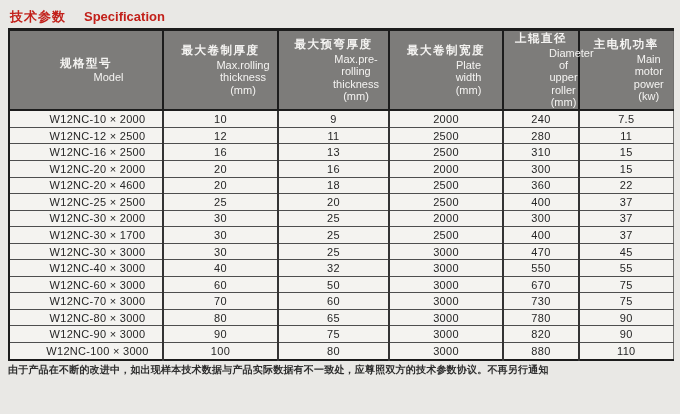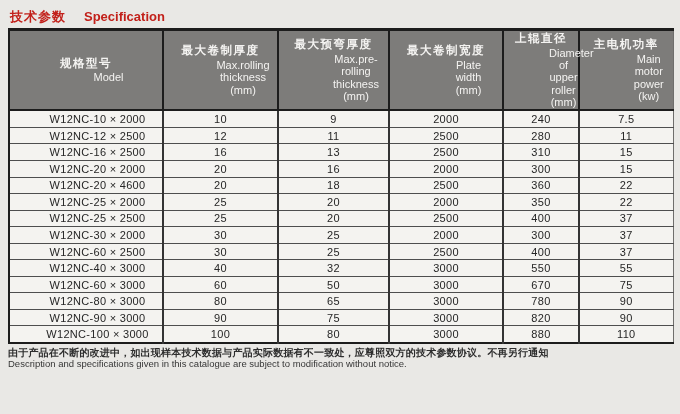--- a/index.html
+++ b/index.html
@@ -194,68 +194,76 @@
   </tr>
         <tr>
     <td>W12NC-20 × 4600</td>
     <td>20</td>
     <td>18</td>
     <td>2500</td>
     <td>360</td>
     <td>22</td>
   </tr>
         <tr>
-    <td>W12NC-25 × 2000</td>
-    <td>25</td>
-    <td>20</td>
-    <td>2000</td>
-    <td>350</td>
-    <td>22</td>
-  </tr>
-        <tr>
     <td>W12NC-25 × 2500</td>
     <td>25</td>
     <td>20</td>
     <td>2500</td>
     <td>400</td>
     <td>37</td>
   </tr>
         <tr>
     <td>W12NC-30 × 2000</td>
     <td>30</td>
     <td>25</td>
     <td>2000</td>
     <td>300</td>
     <td>37</td>
   </tr>
         <tr>
-    <td>W12NC-60 × 2500</td>
+    <td>W12NC-30 × 1700</td>
     <td>30</td>
     <td>25</td>
     <td>2500</td>
     <td>400</td>
     <td>37</td>
+  </tr>
+        <tr>
+    <td>W12NC-30 × 3000</td>
+    <td>30</td>
+    <td>25</td>
+    <td>3000</td>
+    <td>470</td>
+    <td>45</td>
   </tr>
         <tr>
     <td>W12NC-40 × 3000</td>
     <td>40</td>
     <td>32</td>
     <td>3000</td>
     <td>550</td>
     <td>55</td>
   </tr>
         <tr>
     <td>W12NC-60 × 3000</td>
     <td>60</td>
     <td>50</td>
     <td>3000</td>
     <td>670</td>
     <td>75</td>
   </tr>
         <tr>
+    <td>W12NC-70 × 3000</td>
+    <td>70</td>
+    <td>60</td>
+    <td>3000</td>
+    <td>730</td>
+    <td>75</td>
+  </tr>
+        <tr>
     <td>W12NC-80 × 3000</td>
     <td>80</td>
     <td>65</td>
     <td>3000</td>
     <td>780</td>
     <td>90</td>
   </tr>
         <tr>
     <td>W12NC-90 × 3000</td>
     <td>90</td>
@@ -270,16 +278,15 @@
     <td>80</td>
     <td>3000</td>
     <td>880</td>
     <td>110</td>
   </tr>
       </tbody>
   </table>
 
   <div class="footer">
     <div class="footer-zh">由于产品在不断的改进中，如出现样本技术数据与产品实际数据有不一致处，应尊照双方的技术参数协议。不再另行通知</div>
-    <div class="footer-en">Description and specifications given in this catalogue are subject to modification without notice.</div>
   </div>
 
 </div>
 
 </body></html>

